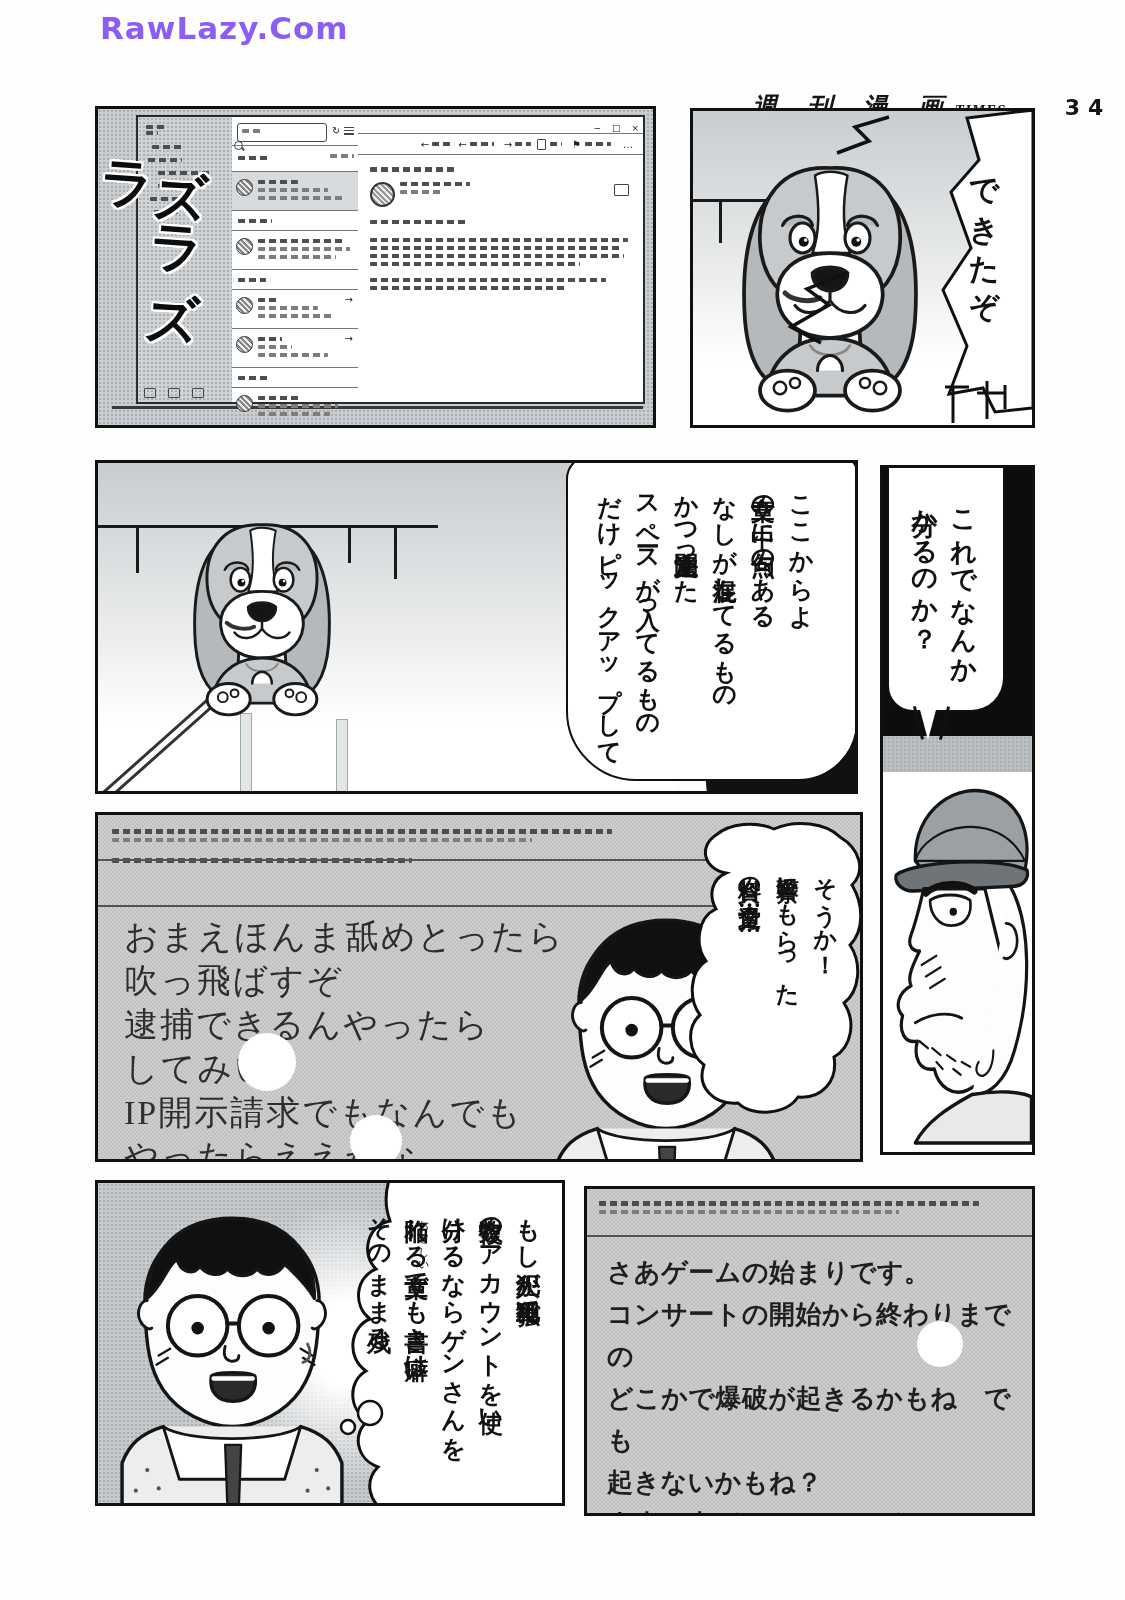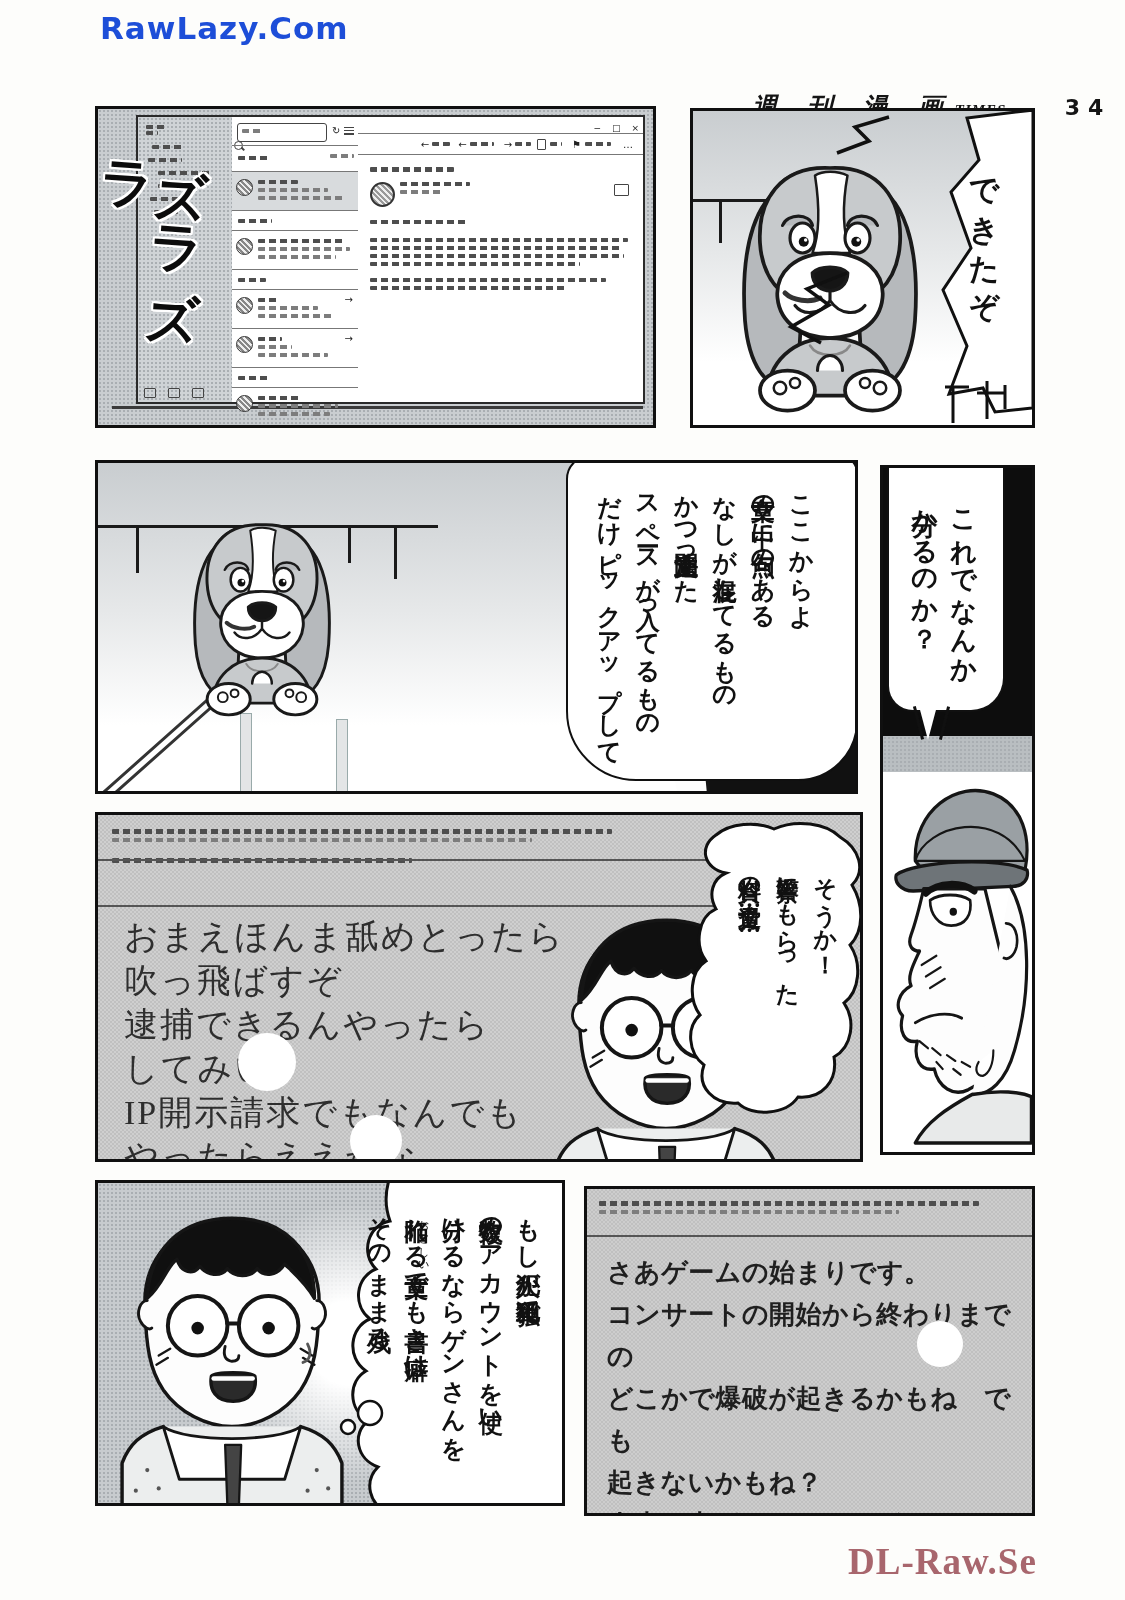--- a/index.html
+++ b/index.html
@@ -132,21 +132,21 @@
         <path d="M104,166 l-8,6 M110,172 l-7,7" stroke-width="2"></path>
         <path d="M102,134 C112,126 130,124 140,130" stroke-width="5" stroke="#111"></path>
         <path d="M96,196 C102,192 112,192 118,196 C120,210 114,222 106,222" fill="#2b2b2b" stroke-width="2.5"></path>
         <path d="M98,198 L116,198" stroke="#fff" stroke-width="3.5"></path>
         <path d="M205,100 l18,44 M216,96 l16,40 M200,210 l22,-30 M208,216 l20,-26" stroke="#fff" stroke-width="5"></path>
         <path d="M140,242 C150,260 170,272 190,274" stroke-width="2.5"></path>
       </g>
     </defs>
   </svg>
 
-  <div class="wm-top" style="left:100px;top:10px;font-size:31px;letter-spacing:1px;color:#1d4ed8;">RawLazy.Com</div>
+  <div class="wm-top" style="left:100px;top:10px;font-size:31px;letter-spacing:1px;color:#8b5cf6;">RawLazy.Com</div>
 
   <div class="hdr" style="left:752px;top:70px;font-size:25px;margin-top:20px;">
     <span style="letter-spacing:12px;">週 刊 漫 画</span><span style="font-size:15px;letter-spacing:1px;">TIMES</span>
     <span style="margin-left:52px;letter-spacing:8px;font-style:normal;font-family:'DejaVu Sans',sans-serif;font-size:22px;">34</span>
   </div>
 
   <div class="panel tone-dots" style="left:95px;top:106px;width:561px;height:322px;">
 
     <div class="abs tone-dots" style="left:0;top:0;right:0;bottom:0;background-color:#c9cdd0;"></div>
     <div class="abs" style="left:14px;right:10px;bottom:16px;height:3px;background:#3a3a3a;"></div>
@@ -388,15 +388,14 @@
     <div class="abs" style="left:20px;top:62px;width:420px;font-size:26px;line-height:42px;color:#1f1f1f;white-space:pre-line;
                 font-family:'DejaVu Sans',sans-serif;font-weight:bold;letter-spacing:0.5px;">さあゲームの始まりです。
 コンサートの開始から終わりまでの
 どこかで爆破が起きるかもね　でも
 起きないかもね？
 人生は上がったり、下がったりの
 できたぞ</div>
     <div class="censor" style="left:330px;top:132px;width:46px;height:46px;"></div>
   </div>
 
-  <div class="wm-bottom" style="left:848px;top:1540px;font-size:37px;color:#a8666d;letter-spacing:1px;">DL-Raw.Se</div>
 
 </div>
 
 </body></html>

